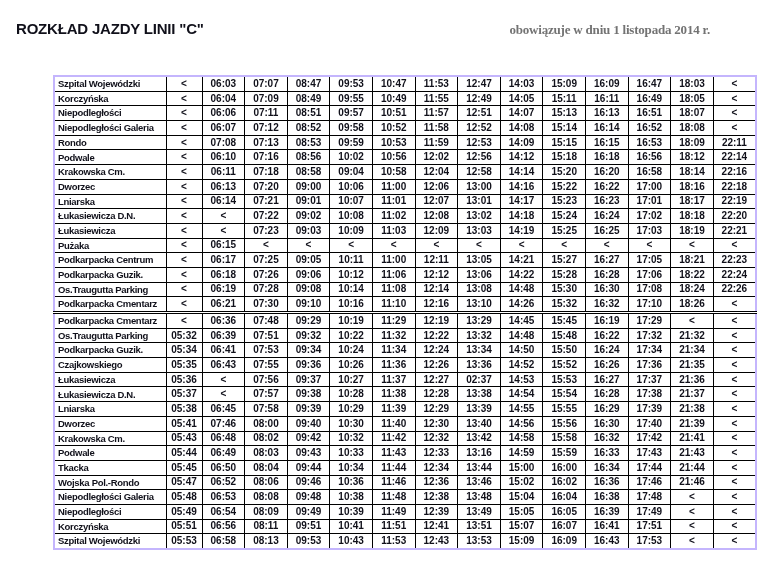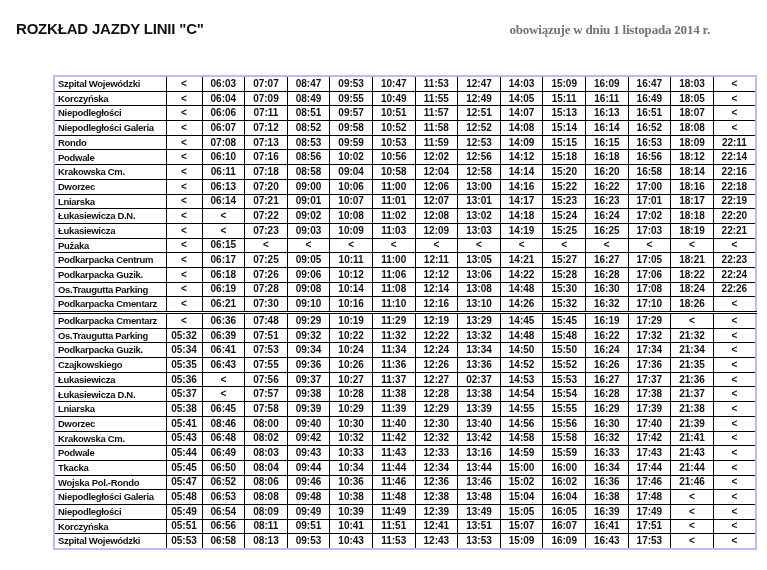--- a/index.html
+++ b/index.html
@@ -482,21 +482,21 @@
           <td>14:55</td>
           <td>15:55</td>
           <td>16:29</td>
           <td>17:39</td>
           <td>21:38</td>
           <td>&lt;</td>
         </tr>
         <tr>
           <td class="stop">Dworzec</td>
           <td>05:41</td>
-          <td>08:46</td>
+          <td>07:46</td>
           <td>08:00</td>
           <td>09:40</td>
           <td>10:30</td>
           <td>11:40</td>
           <td>12:30</td>
           <td>13:40</td>
           <td>14:56</td>
           <td>15:56</td>
           <td>16:30</td>
           <td>17:40</td>

